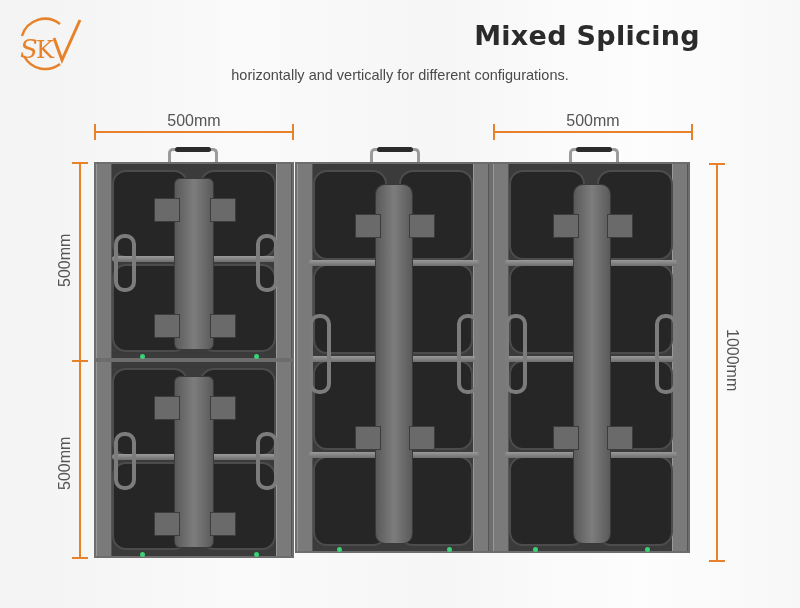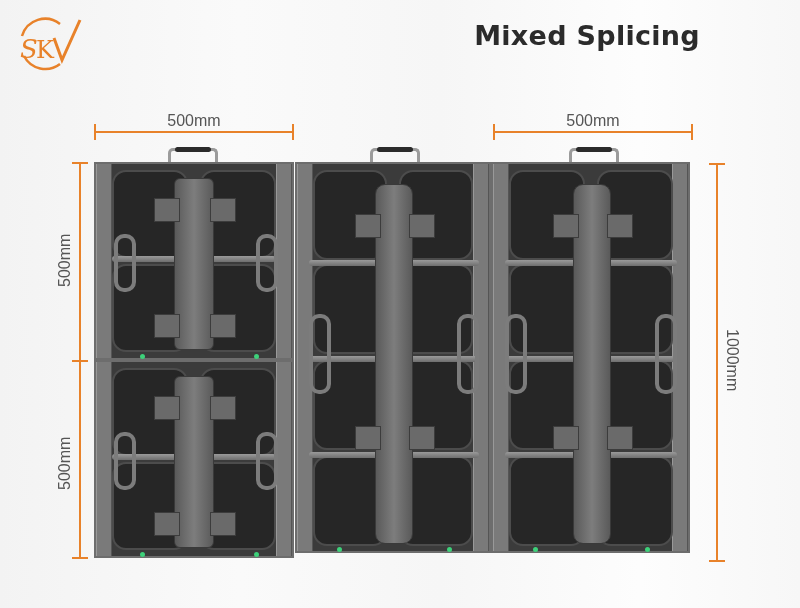--- a/index.html
+++ b/index.html
@@ -40,20 +40,21 @@
 <svg class="logo" viewBox="0 0 68 58">
   <path d="M8 22 A24 24 0 0 1 46 10" fill="none" stroke="#e8822a" stroke-width="2.5"></path>
   <path d="M10 42 A24 24 0 0 0 46 50" fill="none" stroke="#e8822a" stroke-width="2.5"></path>
   <text x="6" y="44" font-family="DejaVu Serif, serif" font-size="26" fill="#e8822a" font-style="italic">S</text>
   <text x="22" y="44" font-family="DejaVu Serif, serif" font-size="24" fill="#e8822a">K</text>
   <path d="M40 24 L48 46 L66 6" fill="none" stroke="#e8822a" stroke-width="3"></path>
 </svg>
 
 <div class="title">Mixed Splicing</div>
 <div class="subtitle">
+  <div>horizontally and vertically for different configurations.</div>
 </div>
 
 <div class="dimlabel" style="left:94px;width:200px;top:112px;">500mm</div>
 <div class="dimh" style="left:94px;width:200px;top:124px;">
     <div class="tl"></div>
     <div class="line"></div>
     <div class="tr"></div>
   </div>
 
 <div class="dimlabel" style="left:493px;width:200px;top:112px;">500mm</div>

